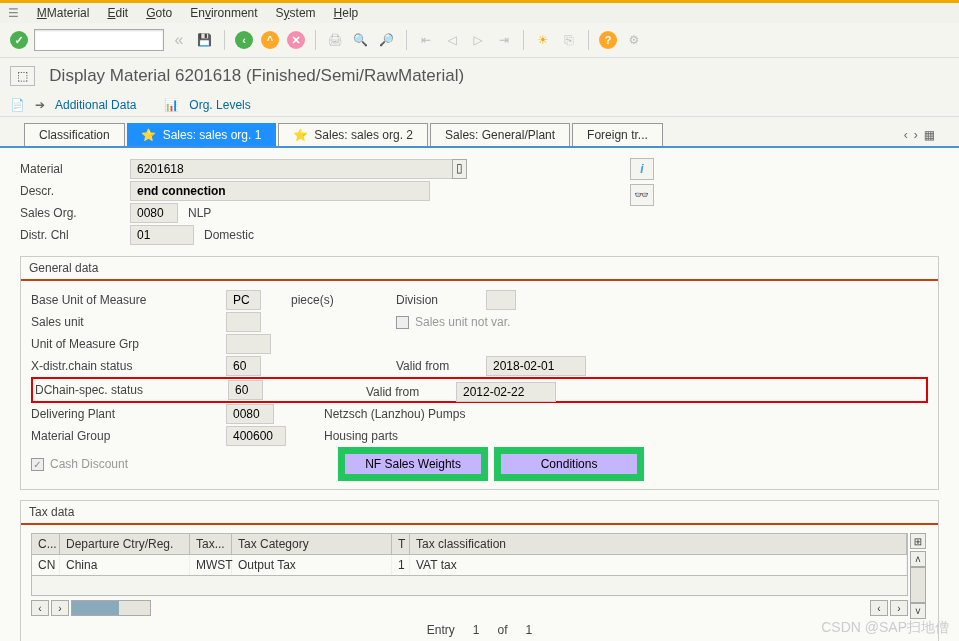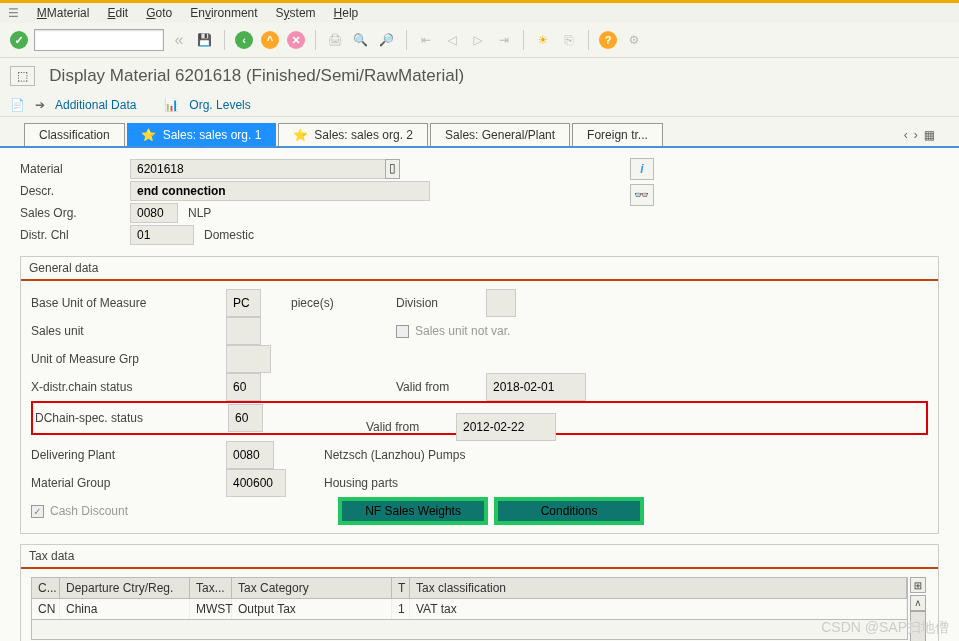--- a/index.html
+++ b/index.html
@@ -27,27 +27,27 @@
   .frow { display: flex; align-items: center; min-height: 22px; margin-bottom: 0px; }
   .flabel { width: 110px; color: #444; }
   .finput { background: #eaeae3; border: 1px solid #ccc; padding: 2px 6px; height: 20px; font-size: 12px; }
   .finput.ro { background: #eaeae3; }
   .ftext { margin-left: 10px; color: #444; }
   .fgroup { border: 1px solid #ccc; margin: 10px 0; background: #fafaf7; }
   .fgroup-title { padding: 4px 8px; border-bottom: 2px solid #c2410c; font-size: 12px; color: #444; background: #fafaf7; }
   .fgroup-body { padding: 8px 10px; }
   .grow { display: flex; align-items: center; min-height: 22px; }
   .glabel { width: 195px; color: #444; }
-  .gval { width: 55px; background: #eaeae3; border: 1px solid #ccc; padding: 2px 6px; height: 28px; font-size: 12px; }
+  .gval { width: 55px; background: #eaeae3; border: 1px solid #ccc; padding: 2px 6px; height: 20px; font-size: 12px; }
   .gval.wide { width: 100px; }
   .gcol2 { margin-left: 35px; display: flex; align-items: center; }
   .gcol2 .glabel2 { width: 90px; color: #444; }
   .gpiece { width: 70px; color: #444; margin-left: 30px; }
   .redbox { border: 2px solid #d00; }
-  .btn { border: 4px solid #22c55e; background: #0f766e; padding: 3px 20px; cursor: pointer; font-size: 12px; text-align: center; }
+  .btn { border: 7px solid #22c55e; background: #c4b5fd; padding: 3px 20px; cursor: pointer; font-size: 12px; text-align: center; }
   .table-h { display: flex; background: #e5e5de; border: 1px solid #bbb; font-size: 12px; }
   .th { padding: 3px 6px; border-right: 1px solid #bbb; color: #333; }
   .table-r { display: flex; border: 1px solid #bbb; border-top: none; font-size: 12px; }
   .td { padding: 3px 6px; border-right: 1px solid #eee; }
   .scroll-ctrl { display: flex; gap: 2px; margin-top: 4px; }
   .scroll-btn { width: 18px; height: 16px; border: 1px solid #aaa; background: #f0f0ea; display:flex;align-items:center;justify-content:center;font-size:10px; }
   .side-icons { display:flex; flex-direction:column; gap:4px; }
   .side-icon { width:24px;height:22px;border:1px solid #bbb;display:flex;align-items:center;justify-content:center;background:#f5f5f0; }
   .entry-line { display:flex; gap:18px; justify-content:center; padding:4px 0; color:#444; font-size:12px; }
   .watermark { position:absolute; bottom:4px; right:10px; color:#ccc; font-size:14px; }
@@ -140,21 +140,21 @@
     <span>▦</span>
   </div>
 </div>
 
 <div class="form-area">
 
   <div style="display:flex;gap:20px;">
     <div style="flex:0 0 590px;">
       <div class="frow">
         <div class="flabel">Material</div>
-        <input class="finput ro" style="width: 256px;" value="6201618">
+        <input class="finput ro" style="width: 323px;" value="6201618">
         <span style="border:1px solid #aaa;padding:0 3px;margin-left:-1px;background:#f0f0ea;height:20px;line-height:16px">▯</span>
       </div>
       <div class="frow">
         <div class="flabel">Descr.</div>
         <input class="finput ro" style="width: 300px; font-weight: bold;" value="end connection">
       </div>
       <div class="frow">
         <div class="flabel">Sales Org.</div>
         <input class="finput ro" style="width: 48px;" value="0080">
         <span class="ftext">NLP</span>

